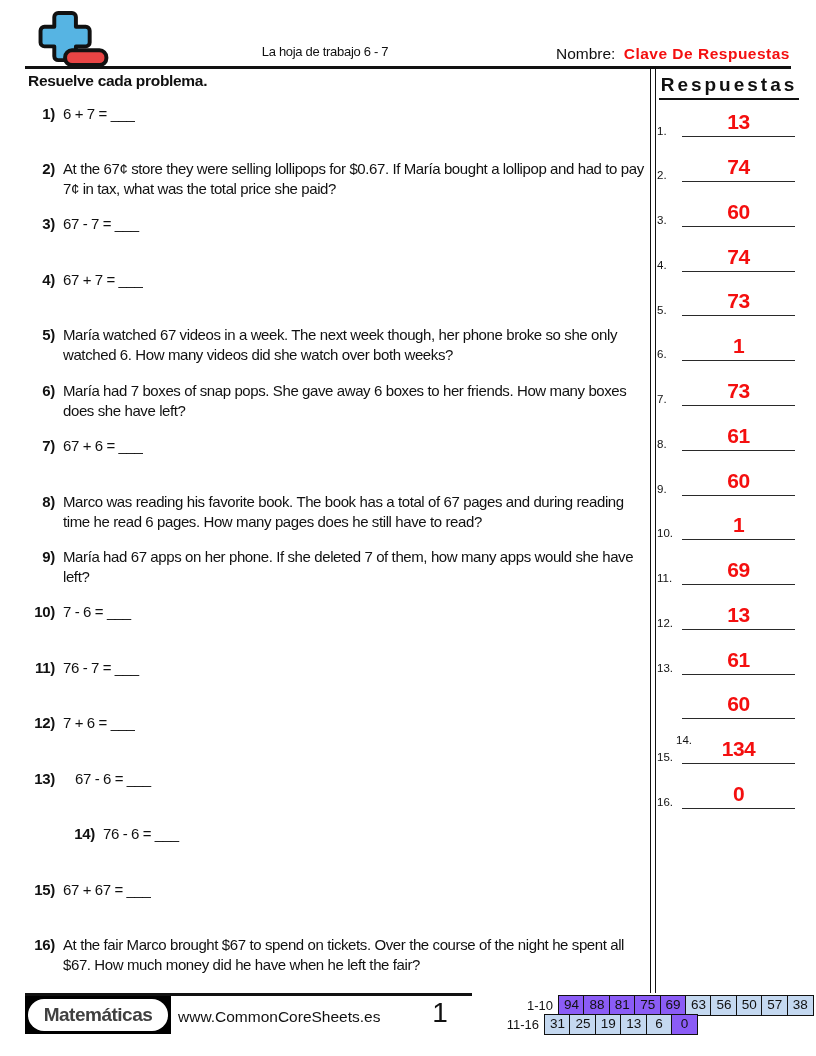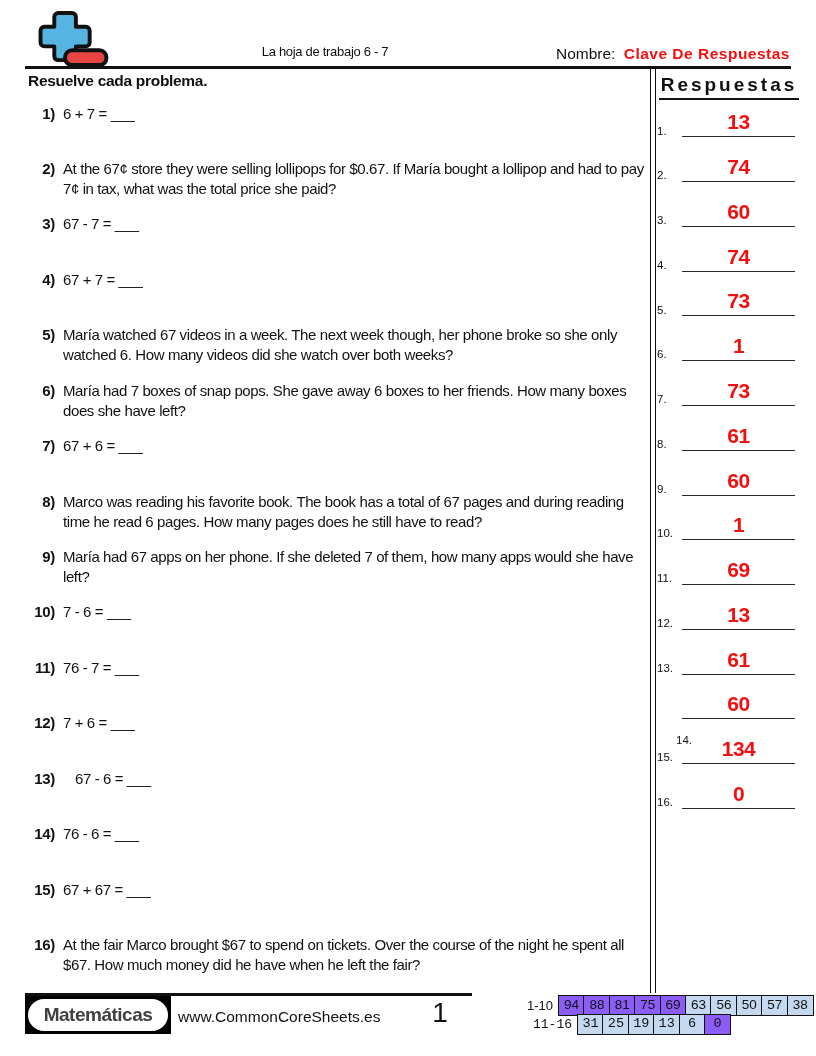--- a/index.html
+++ b/index.html
@@ -116,21 +116,21 @@
         <div class="ptext">76 - 7 = ___</div>
       </div>
       <div class="problem" style="top: 713px;">
         <div class="pnum">12)</div>
         <div class="ptext">7 + 6 = ___</div>
       </div>
       <div class="problem" style="top: 769px; gap: 12px;">
         <div class="pnum">13)</div>
         <div class="ptext">67 - 6 = ___</div>
       </div>
-      <div class="problem" style="top: 824px;">
+      <div class="problem" style="top: 824px; margin-left: 40px;">
         <div class="pnum">14)</div>
         <div class="ptext">76 - 6 = ___</div>
       </div>
       <div class="problem" style="top: 880px;">
         <div class="pnum">15)</div>
         <div class="ptext">67 + 67 = ___</div>
       </div>
       <div class="problem" style="top: 935px;">
         <div class="pnum">16)</div>
         <div class="ptext">At the fair Marco brought $67 to spend on tickets. Over the course of the night he spent all $67. How much money did he have when he left the fair?</div>
@@ -222,21 +222,21 @@
         <div class="score-cell">88</div>
         <div class="score-cell">81</div>
         <div class="score-cell">75</div>
         <div class="score-cell">69</div>
         <div class="score-cell shaded">63</div>
         <div class="score-cell shaded">56</div>
         <div class="score-cell shaded">50</div>
         <div class="score-cell shaded">57</div>
         <div class="score-cell shaded">38</div>
       </div>
-      <div class="score-row" style="left: 522px; top: 1014.4px; font-family: Liberation Mono, monospace;">
+      <div class="score-row" style="left: 489px; top: 1014.4px;">
         <div class="score-label">11-16</div>
         <div class="score-cell first shaded">31</div>
         <div class="score-cell shaded">25</div>
         <div class="score-cell shaded">19</div>
         <div class="score-cell shaded">13</div>
         <div class="score-cell shaded">6</div>
         <div class="score-cell">0</div>
       </div>
     </div>
 

